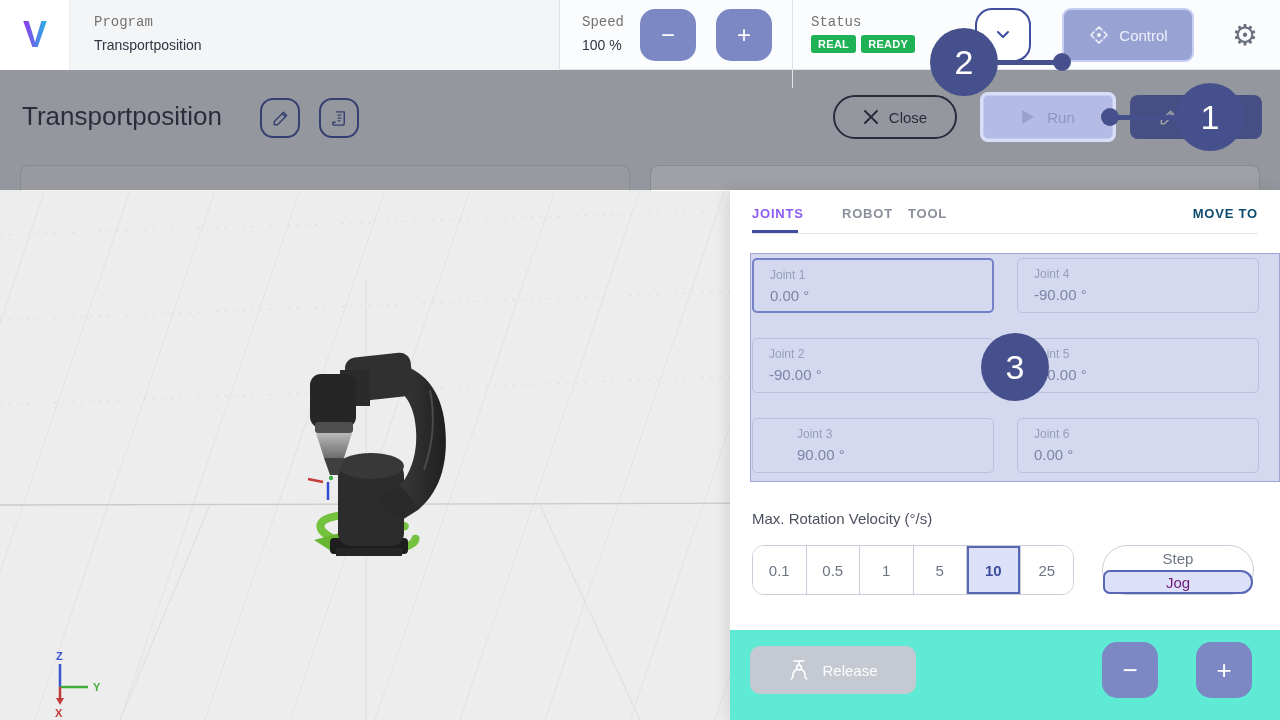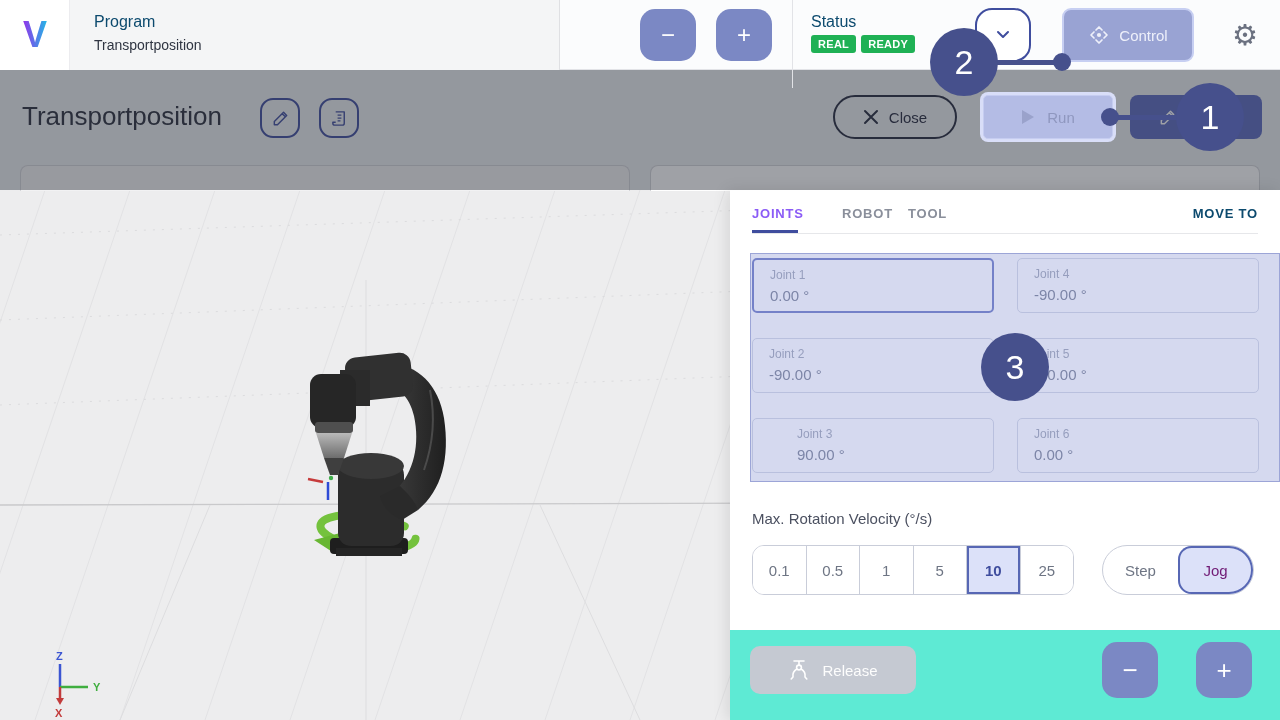--- a/index.html
+++ b/index.html
@@ -7,21 +7,21 @@
   .app{position:relative;width:1280px;height:720px;overflow:hidden;
        font-family:"Liberation Sans",sans-serif;background:#ededee;}
 
   
   .topbar{position:absolute;left:0;top:0;width:1280px;height:70px;background:#fbfcfd;
           border-bottom:1px solid #e2e3e7;z-index:4;}
   .logo-box{position:absolute;left:0;top:0;width:70px;height:70px;background:#fff;
             border-right:1px solid #ececef;display:flex;align-items:center;justify-content:center;}
   .program-box{position:absolute;left:70px;top:0;width:490px;height:70px;background:#f4f5f6;
                padding:15px 0 0 24px;border-right:1px solid #dfe0e3;}
-  .mini-label{font-size:16px;color:#0c4a6e;line-height:14px;}
+  .mini-label{font-size:14px;color:#737373;line-height:14px;font-family:Liberation Mono, monospace;}
   .mini-value{font-size:14px;color:#2f3542;line-height:16px;margin-top:8px;}
   .speed-box{position:absolute;left:560px;top:0;width:80px;height:70px;padding:15px 0 0 22px;}
   .sq-btn{position:absolute;top:9px;width:56px;height:52px;border:none;border-radius:15px;
           background:#7b88c4;color:#fff;font-size:24px;line-height:52px;text-align:center;
           padding:0;cursor:pointer;}
   .status-box{position:absolute;left:792px;top:0;height:88px;border-left:1px solid #e2e3e7;
               padding:15px 0 0 18px;width:160px;}
   .badges-row{display:flex;gap:5px;margin-top:6px;}
   .st-badge{background:#1fb155;color:#fff;font-size:11px;font-weight:bold;border-radius:3px;
             padding:3px 7px;letter-spacing:.3px;}
@@ -77,21 +77,21 @@
        background:rgba(124,136,205,0.32);border:1px solid rgba(110,122,195,0.55);pointer-events:none;}
 
   .vel-label{position:absolute;left:22px;top:320px;font-size:15px;color:#4b5060;}
   .segbar{position:absolute;left:22px;top:355px;width:322px;height:50px;display:flex;
           border:1px solid #c9cdd9;border-radius:12px;overflow:hidden;background:#fff;}
   .seg{flex:1;border:none;border-right:1px solid #c9cdd9;background:#fff;font-size:15px;color:#6e7584;
        cursor:pointer;padding:0;}
   .seg:last-child{border-right:none;}
   .seg.sel{background:#dce1f9;box-shadow:inset 0 0 0 2px #5767b4;color:#3f4d9e;font-weight:bold;}
   .modebar{position:absolute;left:372px;top:355px;width:152px;height:50px;display:flex;
-           border:1px solid #c9cdd9;border-radius:25px;background:#fff;}
+           border:1px solid #c9cdd9;border-radius:25px;background:#fff;flex-direction:column;}
   .mode{flex:1;border:none;background:transparent;font-size:15px;color:#6e7584;cursor:pointer;padding:0;}
   .mode.sel{background:#dce1f9;box-shadow:inset 0 0 0 2px #5767b4;color:#701a75;
             border-radius:14px 25px 25px 14px;}
 
   .popup-footer{position:absolute;left:0;top:440px;width:550px;height:90px;background:#5eead4;}
   .release-btn{position:absolute;left:20px;top:16px;width:166px;height:48px;border:none;border-radius:10px;
                background:#c5c9d2;color:#fdfdfd;font-size:15px;cursor:default;
                display:flex;align-items:center;justify-content:center;gap:12px;}
   .foot-sq{position:absolute;top:12px;width:56px;height:56px;border:none;border-radius:15px;
            background:#7b88c4;color:#fff;font-size:26px;line-height:56px;text-align:center;padding:0;cursor:pointer;}
@@ -115,20 +115,24 @@
           <stop offset="0" stop-color="#9333ea"></stop>
               <stop offset="1" stop-color="#22b8e6"></stop>
         </linearGradient>
           </defs>
         <text x="21" y="33" text-anchor="middle" font-size="36" font-weight="bold" font-family="Liberation Sans, sans-serif" fill="url(#vlg)">V</text>
       </svg>
     </div>
     <div class="program-box">
       <div class="mini-label">Program</div>
       <div class="mini-value">Transportposition</div>
+    </div>
+    <div class="speed-box">
+      <div class="mini-label">Speed</div>
+      <div class="mini-value">100 %</div>
     </div>
     <button class="sq-btn" style="left:640px;">−</button>
     <button class="sq-btn" style="left:716px;">+</button>
     <div class="status-box">
       <div class="mini-label">Status</div>
       <div class="badges-row">
         <span class="st-badge">REAL</span>
         <span class="st-badge">READY</span>
       </div>
     </div>

